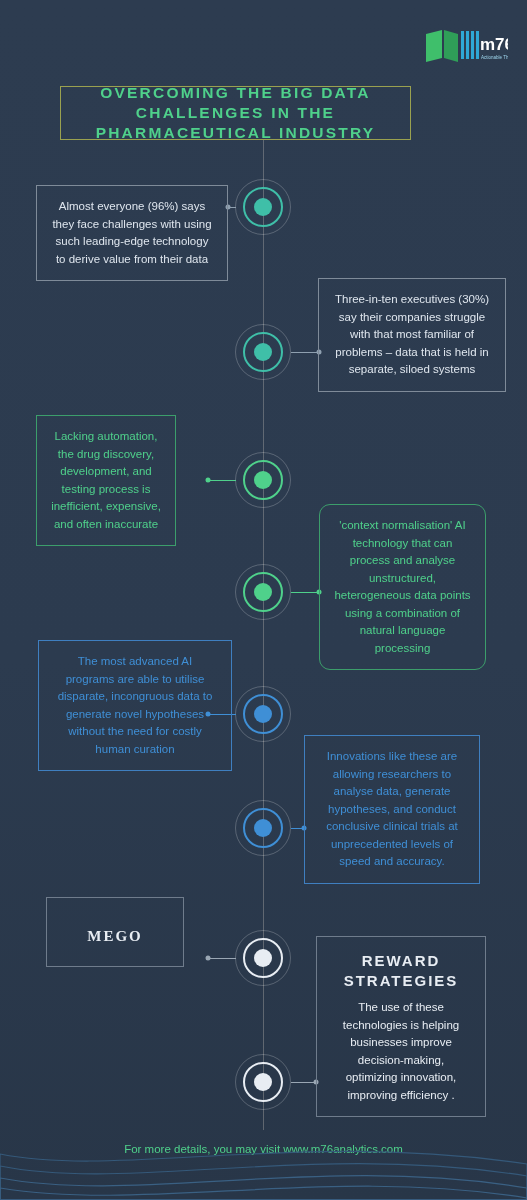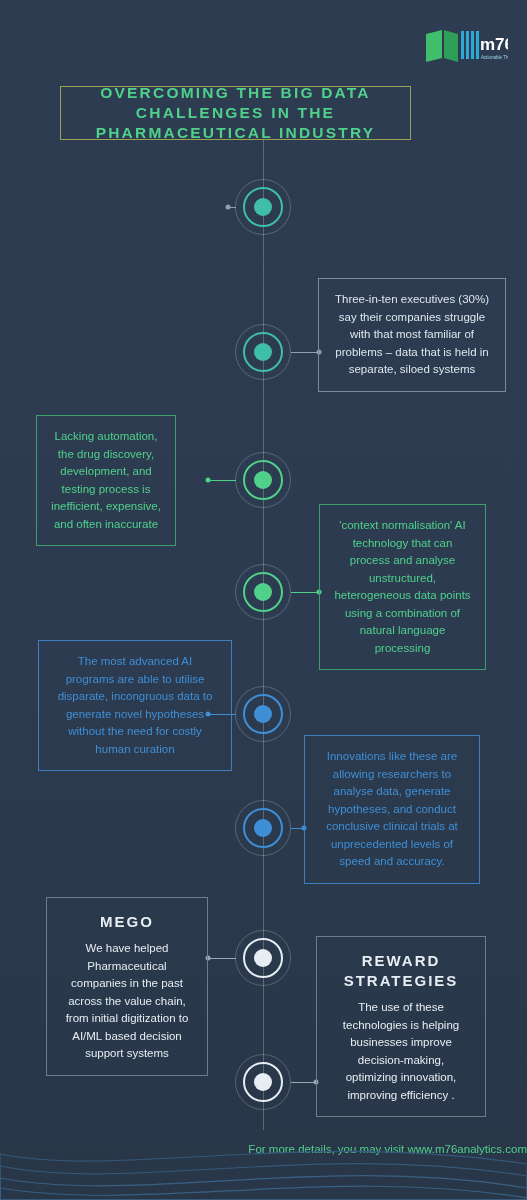--- a/index.html
+++ b/index.html
@@ -98,21 +98,21 @@
     font-weight: bold;
     text-transform: uppercase;
     margin-bottom: 8px;
     line-height: 20px;
   }
 
   
   .footer-text {
     position: absolute;
     left: 0; right: 0; top: 1143px;
-    text-align: right;
+    text-align: center;
     color: #4fd18b;
     font-size: 11.5px;
   }
   .footer-waves { position: absolute; left: 0; bottom: 0; width: 527px; height: 80px; }
 </style>
 </head>
 <body>
 
 <div id="page">
 
@@ -193,44 +193,46 @@
 
   <div class="connector" style="left:291px; top:828px; width:13px; background:#3f8fd6;"></div>
   <div class="conn-dot" style="left:304px; top:828px; background:#3f8fd6;"></div>
 
   <div class="connector" style="left:208px; top:958px; width:28px; background:#9aa7b4;"></div>
   <div class="conn-dot" style="left:208px; top:958px; background:#9aa7b4;"></div>
 
   <div class="connector" style="left:291px; top:1082px; width:25px; background:#9aa7b4;"></div>
   <div class="conn-dot" style="left:316px; top:1082px; background:#9aa7b4;"></div>
 
+  <div class="card" style="left:36px; top:185px; width:192px; border-color:#7f8b99; color:#dfe6ee;">
+    <div>Almost everyone (96%) says they face challenges with using such leading-edge technology to derive value from their data</div>
+  </div>
 
   <div class="card" style="left:318px; top:278px; width:188px; border-color:#7f8b99; color:#dfe6ee;">
     <div>Three-in-ten executives (30%) say their companies struggle with that most familiar of problems – data that is held in separate, siloed systems</div>
   </div>
 
   <div class="card" style="left:36px; top:415px; width:140px; border-color:#3c9e6b; color:#4fd18b;">
     <div>Lacking automation, the drug discovery, development, and testing process is inefficient, expensive, and often inaccurate</div>
   </div>
 
-  <div class="card" style="left:319px; top:504px; width:167px; border-color:#3c9e6b; color:#4fd18b;">
+  <div class="card" style="left:319px; top:504px; width:167px; border-color:#3c9e6b; color:#4fd18b;border-radius:11px;">
     <div>'context normalisation' AI technology that can process and analyse unstructured, heterogeneous data points using a combination of natural language processing</div>
   </div>
 
   <div class="card" style="left:38px; top:640px; width:194px; border-color:#3f7fc0; color:#3f8fd6;">
     <div>The most advanced AI programs are able to utilise disparate, incongruous data to generate novel hypotheses without the need for costly human curation</div>
   </div>
 
   <div class="card" style="left:304px; top:735px; width:176px; border-color:#3f7fc0; color:#3f8fd6;">
     <div>Innovations like these are allowing researchers to analyse data, generate hypotheses, and conduct conclusive clinical trials at unprecedented levels of speed and accuracy.</div>
   </div>
 
-  <div class="card" style="left:46px; top:897px; width:162px; border-color:#6f7c8c; color:#e8edf3; padding-top:14px;">
+  <div class="card" style="left:46px; top:897px; width:138px; border-color:#6f7c8c; color:#e8edf3; padding-top:28px;font-family:Liberation Serif, serif;">
     <div class="card-head">MEGO</div>
-    <div>We have helped Pharmaceutical companies in the past across the value chain, from initial digitization to AI/ML based decision support systems</div>
   </div>
 
   <div class="card" style="left:316px; top:936px; width:170px; border-color:#6f7c8c; color:#e8edf3; padding-top:14px;">
     <div class="card-head">Reward Strategies</div>
     <div>The use of these technologies is helping businesses improve decision-making, optimizing innovation, improving efficiency .</div>
   </div>
 
   <div class="footer-text">For more details, you may visit www.m76analytics.com</div>
 
   <svg class="footer-waves" viewBox="0 0 527 80" preserveAspectRatio="none">

